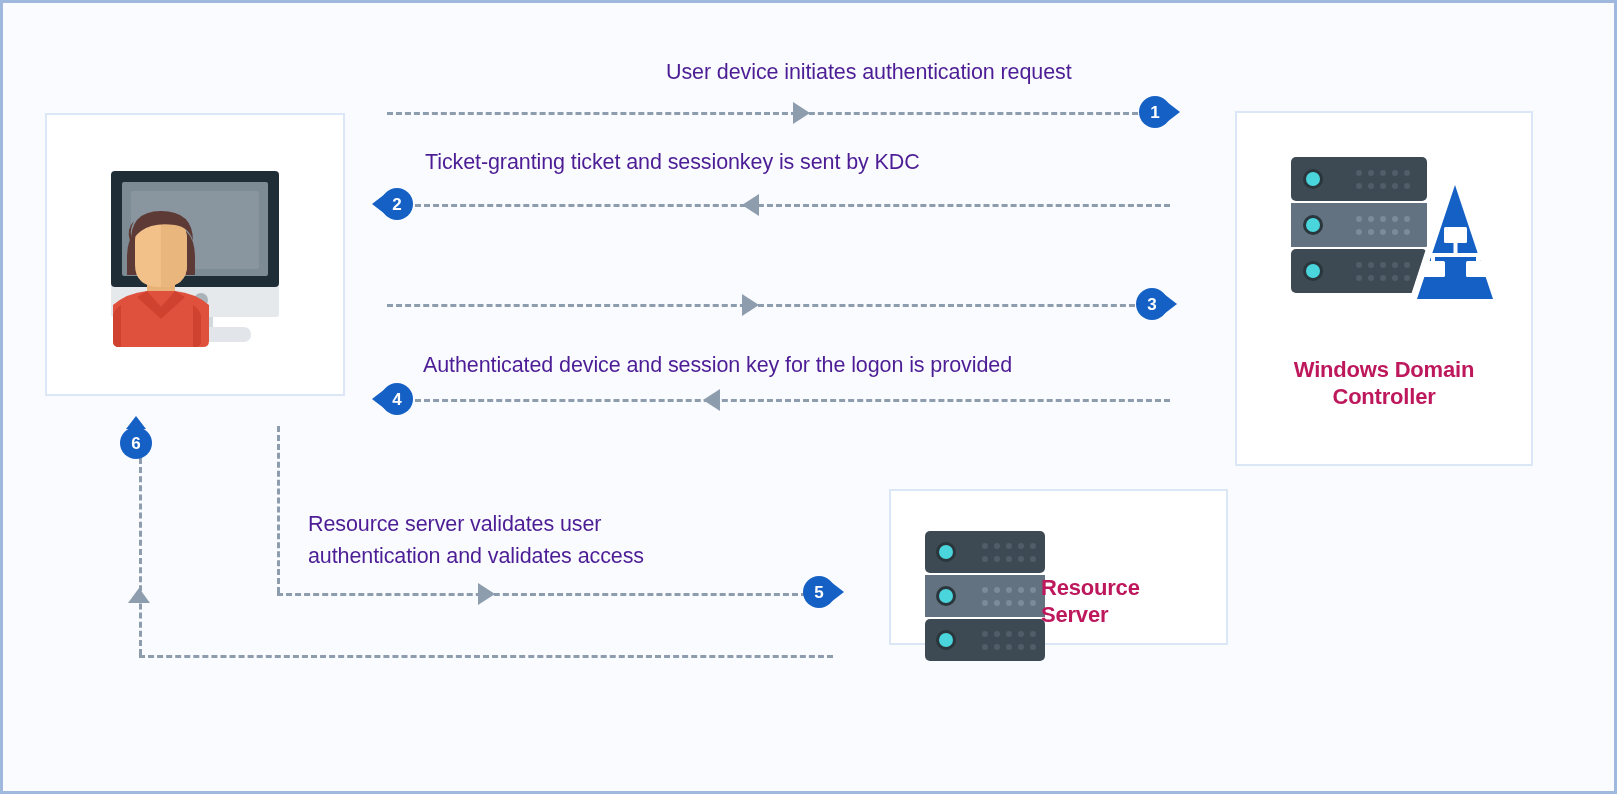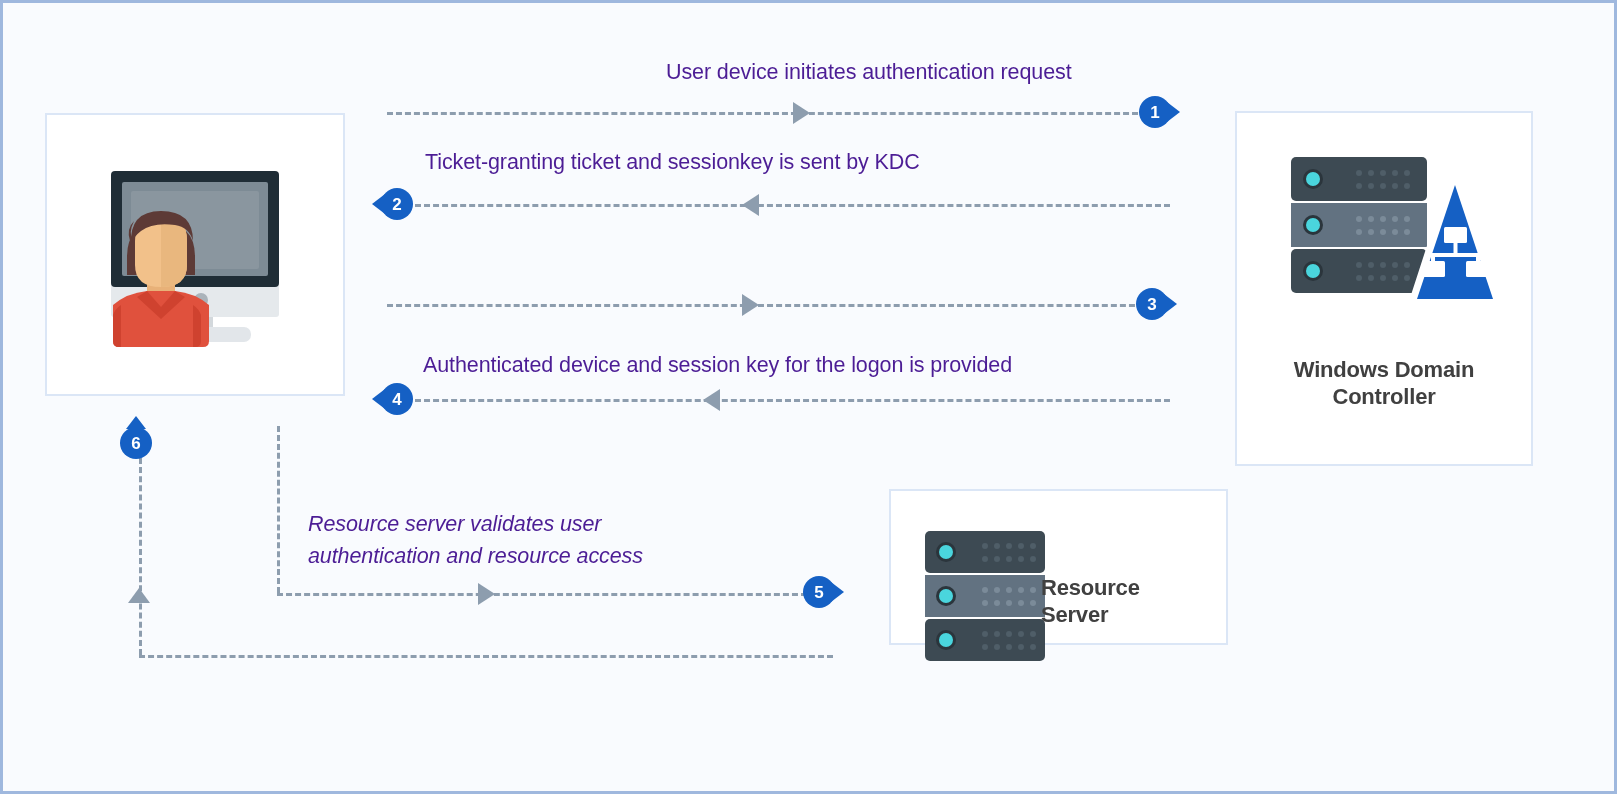--- a/index.html
+++ b/index.html
@@ -30,21 +30,21 @@
   
   #dc-card { left: 1232px; top: 108px; width: 298px; height: 355px; }
   
   #rs-card { left: 886px; top: 486px; width: 339px; height: 156px; }
 
   .card-label {
     position: absolute;
     width: 100%;
     text-align: center;
     font-weight: bold;
-    color: #404040;
+    color: #be185d;
     line-height: 1.22;
     letter-spacing: -0.2px;
   }
   #dc-label {
     left: 0; top: 244px;
     font-size: 22px;
   }
   #rs-label {
     left: 150px; top: 84px;
     width: 180px;
@@ -53,21 +53,21 @@
   }
 
   
   .flow-text {
     position: absolute;
     font-size: 21.5px;
     color: #4c1d95;
     white-space: nowrap;
     letter-spacing: -0.1px;
   }
-  .flow-text.multi { white-space: normal; line-height: 1.47; font-style: italic; }
+  .flow-text.multi { white-space: normal; line-height: 1.47; }
 
   
   .hline {
     position: absolute;
     height: 0;
     border-top: 3px dashed #8d9dae;
   }
   .vline {
     position: absolute;
     width: 0;
@@ -334,21 +334,21 @@
   <div class="badge point-left" style="left:378px; top:380px;">
     <span>4</span>
     <span class="nub"></span>
   </div>
 
   <div class="vline" style="left:274px; top:423px; height:167px;"></div>
   <div class="hline" style="left:274px; top:590px; width:530px;"></div>
   <div class="tri-right" style="left:475px; top:580px;"></div>
   <div class="flow-text multi" style="left:305px; top:506px; width:400px;">
     <div>Resource server validates user</div>
-    <div>authentication and resource access</div>
+    <div>authentication and validates access</div>
   </div>
   <div class="badge point-right" style="left:800px; top:573px;">
     <span>5</span>
     <span class="nub"></span>
   </div>
 
   <div class="hline" style="left:136px; top:652px; width:694px;"></div>
   <div class="vline" style="left:136px; top:455px; height:197px;"></div>
   <div class="tri-up" style="left:125px; top:585px;"></div>
   <div class="badge point-up" style="left:117px; top:424px;">

